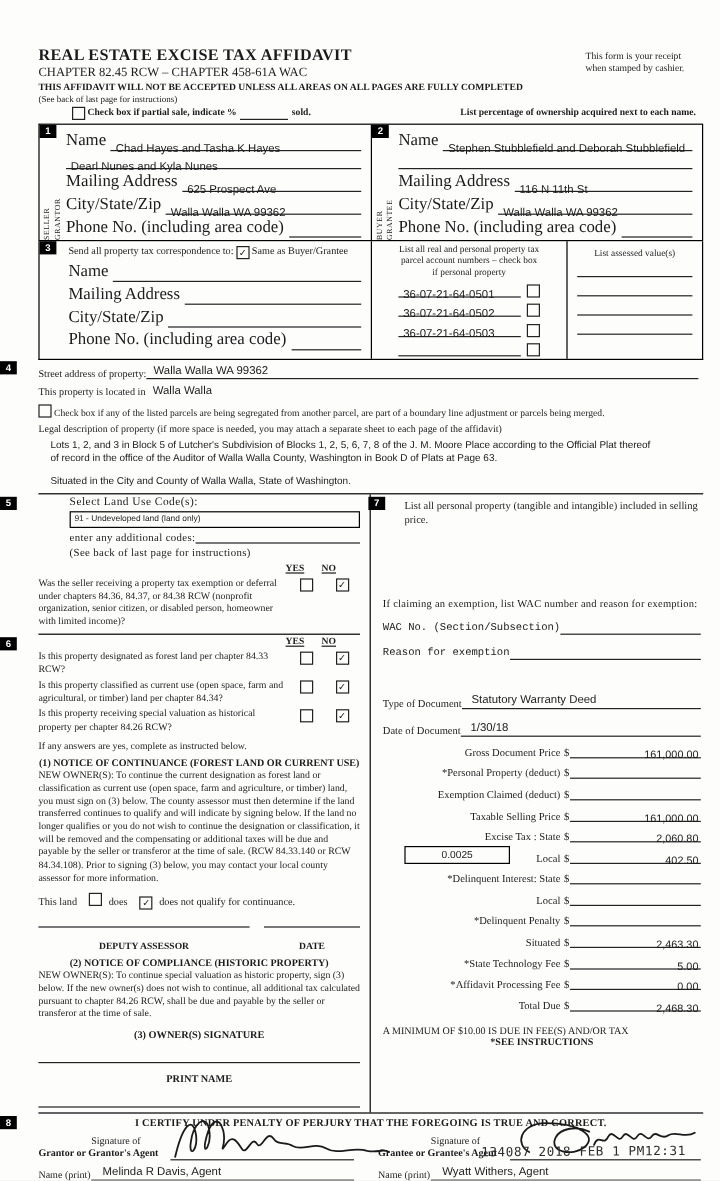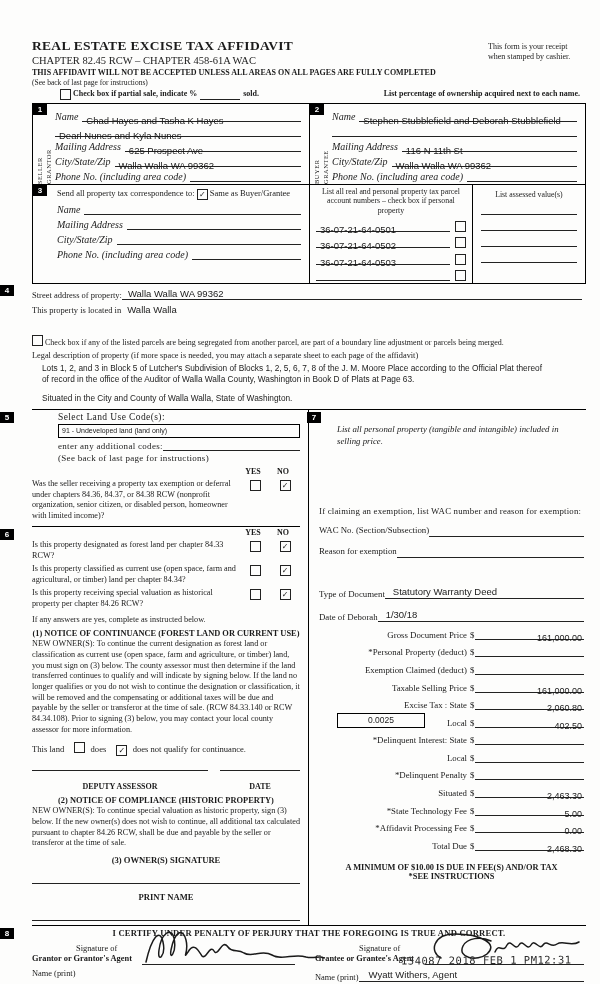--- a/index.html
+++ b/index.html
@@ -1,21 +1,21 @@
 <!DOCTYPE html>
 <html><head>
 <meta charset="utf-8">
 <style>
   html,body{margin:0;padding:0;background:#e8e8e8;}
   .page{position:relative;width:600px;height:984px;background:#fdfdfc;overflow:hidden;
         font-family:"Liberation Serif",serif;color:#1b1b1b;box-sizing:border-box;
         padding:26px 14px 0 32px;}
   .content{width:554px;}
   
-  .lbl{font-family:"Liberation Serif",serif;font-size:10px;font-style:italic;}
+  .lbl{font-family:"Liberation Serif",serif;font-size:14px;}
   .val{font-family:"Liberation Sans",sans-serif;font-size:9.5px;white-space:nowrap;}
   .line{border-bottom:1px solid #222;}
   .b{font-weight:bold;}
   .cb{display:inline-block;width:9px;height:9px;border:1px solid #222;font-size:8px;
       line-height:9px;text-align:center;vertical-align:-1px;font-family:"DejaVu Sans",sans-serif;}
   .numbox{display:inline-block;background:#000;color:#fff;font-size:8px;font-weight:bold;
       width:14px;height:11px;text-align:center;line-height:11px;font-family:"Liberation Sans",sans-serif;}
   
   .hdr{display:flex;}
   .logo{width:128px;position:relative;}
@@ -42,81 +42,81 @@
   .vlabels span{writing-mode:vertical-rl;transform:rotate(180deg);font-size:6.5px;letter-spacing:.5px;line-height:1.4;}
   .fields{flex:1;padding:3px 8px 2px 0;}
   .frow{display:flex;align-items:flex-end;margin-top:3px;}
   .frow .lbl{margin-right:4px;white-space:nowrap;}
   .frow .line{flex:1;padding:0 0 0 4px;height:11px;}
   
   .box3{display:flex;border:1.5px solid #000;border-top:none;}
   .corr{width:50%;box-sizing:border-box;position:relative;padding:3px 8px 4px 24px;}
   .corr .numbox{position:absolute;top:0;left:0;}
   .corrhead{font-size:8.5px;margin-bottom:2px;}
-  .parcelcol{width:29.5%;box-sizing:border-box;border-left:1.2px solid #000;padding:2px 6px;}
+  .parcelcol{width:29.5%;box-sizing:border-box;border-left:1.2px solid #000;padding:2px 22px;}
   .parcelhead{font-size:7.8px;text-align:center;line-height:1.2;}
   .prow{display:flex;align-items:flex-end;margin-top:3.5px;}
   .prow .line{flex:1;height:12px;padding-left:4px;}
   .prow .cb{margin-left:5px;}
   .assessedcol{width:20.5%;box-sizing:border-box;border-left:1.2px solid #000;padding:2px 8px;}
   .assessedhead{font-size:7.8px;text-align:center;margin-top:3px;}
   .arow{height:15px;border-bottom:1px solid #222;}
   
   .sec4{border-bottom:1.5px solid #000;padding:2px 4px 6px 0;position:relative;}
   .sec4 .numbox{position:absolute;top:1px;left:-32px;}
   .s4row{display:flex;align-items:flex-end;font-size:8.5px;margin-top:2px;}
   .s4row .line{flex:1;padding-left:6px;height:11px;}
-  .s4checkline{font-size:8px;margin-top:20px;}
+  .s4checkline{font-size:8px;margin-top:6px;}
   .legal{font-size:8.3px;margin-top:4px;}
   .legalbody{font-family:"Liberation Sans",sans-serif;font-size:8.3px;margin:3px 0 0 10px;line-height:1.3;}
   
   .main{display:flex;border-bottom:1.5px solid #000;}
   .colL{width:50%;box-sizing:border-box;border-right:1.5px solid #000;padding:2px 8px 4px 0;position:relative;}
   .colR{width:50%;box-sizing:border-box;padding:2px 2px 4px 10px;position:relative;}
   .secmark{position:absolute;left:-32px;}
   .colR .secmark7{position:absolute;left:-2px;top:2px;}
   .lu-label{font-size:9.5px;letter-spacing:.4px;margin-left:26px;}
   .lu-box{border:1.2px solid #000;margin:2px 0 2px 26px;height:12px;font-family:"Liberation Sans",sans-serif;
           font-size:7px;line-height:12px;padding-left:3px;}
   .lu-add{font-size:9px;letter-spacing:.3px;margin-left:26px;display:flex;align-items:flex-end;}
   .lu-add .line{flex:1;height:10px;}
   .lu-see{font-size:9px;letter-spacing:.3px;margin-left:26px;margin-top:2px;}
   .yn{display:flex;justify-content:flex-end;font-size:8px;font-weight:bold;margin:4px 2px 2px 0;}
-  .yn span{width:30px;text-align:center;}
+  .yn span{width:30px;text-decoration:underline;}
   .qrow{display:flex;margin-top:3px;}
   .qtext{flex:1;font-size:8.2px;line-height:1.28;}
   .qboxes{width:60px;display:flex;justify-content:space-around;padding-top:1px;}
   .secdiv{border-top:1.2px solid #000;margin:5px 0 0 -0px;position:relative;padding-top:1px;}
   .ifyes{font-size:8.2px;margin-top:6px;}
   .ntitle{font-size:8.4px;font-weight:bold;text-align:center;margin-top:5px;}
   .nbody{font-size:8.2px;line-height:1.3;margin-top:1px;text-align:left;}
   .landrow{font-size:8.6px;margin-top:7px;}
   .landrow .cb{margin:0 3px 0 8px;}
   .darow{display:flex;margin-top:14px;font-size:8px;font-weight:bold;}
   .daseg{border-top:1px solid #222;text-align:center;padding-top:11px;}
   .da1{flex:2.2;}
   .da2{flex:1;margin-left:12px;}
   .sigline{border-bottom:1px solid #222;height:14px;margin-top:4px;}
   .centerlbl{font-size:8.6px;font-weight:bold;text-align:center;margin-top:3px;}
   
-  .pp{font-size:8.8px;line-height:1.35;margin:12px 0 0 18px;font-style:italic;}
+  .pp{font-size:8.8px;line-height:1.35;margin:2px 0 0 18px;}
   .ppspace{height:58px;}
   .exhead{font-size:8.8px;letter-spacing:.2px;}
-  .exrow{display:flex;align-items:flex-start;font-size:8.8px;margin-top:9px;}
+  .exrow{display:flex;align-items:center;font-size:8.8px;margin-top:9px;font-family:Liberation Mono, monospace;}
   .exrow .line{flex:1;height:11px;}
   .docrow{display:flex;align-items:flex-end;font-size:8.8px;margin-top:10px;}
   .docrow .line{flex:1;padding-left:8px;height:12px;}
   .mrow{display:flex;align-items:flex-end;margin-top:4.6px;}
   .mlabel{width:148px;text-align:right;font-size:8.8px;white-space:nowrap;}
   .mdollar{font-size:8.8px;margin:0 1px 0 3px;}
   .mline{flex:1;border-bottom:1px solid #222;text-align:right;height:12px;padding-right:2px;}
   .mline .val{font-size:9px;}
   .ratebox{position:absolute;left:18px;border:1.2px solid #000;width:86px;height:13px;text-align:center;
            font-family:"Liberation Sans",sans-serif;font-size:8.5px;line-height:13px;}
-  .minnote{font-size:8.4px;font-weight:bold;text-align:center;margin-top:12px;}
+  .minnote{font-size:8.4px;font-weight:normal;margin-top:12px;}
   .seeinstr{font-size:8.4px;font-weight:bold;text-align:center;}
   
   .sec8{position:relative;padding:2px 0 4px 0;border-bottom:1.5px solid #000;}
   .sec8 .numbox{position:absolute;left:-32px;top:2px;}
   .certify{font-size:8.6px;font-weight:bold;text-align:center;letter-spacing:.2px;}
   .sigcols{display:flex;margin-top:2px;}
   .sigcol{width:50%;box-sizing:border-box;padding-right:14px;position:relative;}
   .sigcol+.sigcol{padding-left:6px;padding-right:2px;}
   .siglabel{font-size:8.4px;font-weight:bold;line-height:1.25;width:110px;}
   .siglabel .thin{font-weight:normal;padding-left:44px;}
@@ -379,21 +379,21 @@
         <div class="exrow">
             <span>Reason for exemption</span>
           <span class="line"></span>
           </div>
         <div style="height:18px;"></div>
         <div class="docrow">
             <span>Type of Document</span>
           <span class="line"><span class="val">Statutory Warranty Deed</span></span>
           </div>
         <div class="docrow">
-            <span>Date of Deborah</span>
+            <span>Date of Document</span>
           <span class="line"><span class="val">1/30/18</span></span>
           </div>
 
         <div class="mrow">
           <span class="mlabel">Gross Document Price</span>
             <span class="mdollar">$</span>
           <span class="mline"><span class="val">161,000.00</span></span>
           </div>
         <div class="mrow">
           <span class="mlabel">*Personal Property (deduct)</span>
@@ -471,20 +471,21 @@
             <div class="siglabel"><span class="thin">Signature of</span><br>
               <span>Grantor or Grantor's Agent</span></div>
             <div class="line">
               <svg width="185" height="46" viewBox="0 0 185 46">
                 <path d="M4 38 C10 12 18 4 21 18 C24 32 15 40 17 26 C19 10 29 2 32 14 C35 28 27 38 29 26 C33 6 41 4 44 16 C47 28 40 36 46 28 C52 18 56 26 60 32 C64 36 68 20 72 27 C76 34 80 14 86 23 C90 29 96 25 102 29 C110 34 120 25 130 31 C140 37 152 29 164 33 C172 35 178 31 182 34" fill="none" stroke="#1a1a1a" stroke-width="1.5" stroke-linecap="round"></path>
               </svg>
             </div>
           </div>
           <div class="nprow">
               <span>Name (print)</span>
+            <span class="line"><span class="val">Melinda R Davis, Agent</span></span>
             </div>
           <div class="nprow">
               <span class="b2">Date &amp; city of signing:</span>
             <span class="line"><span class="val">February 1, 2018 Walla Walla WA</span></span>
             </div>
         </div>
         <div class="sigcol">
           <div class="sigrow">
             <div class="siglabel"><span class="thin">Signature of</span><br>
               <span>Grantee or Grantee's Agent</span></div>

